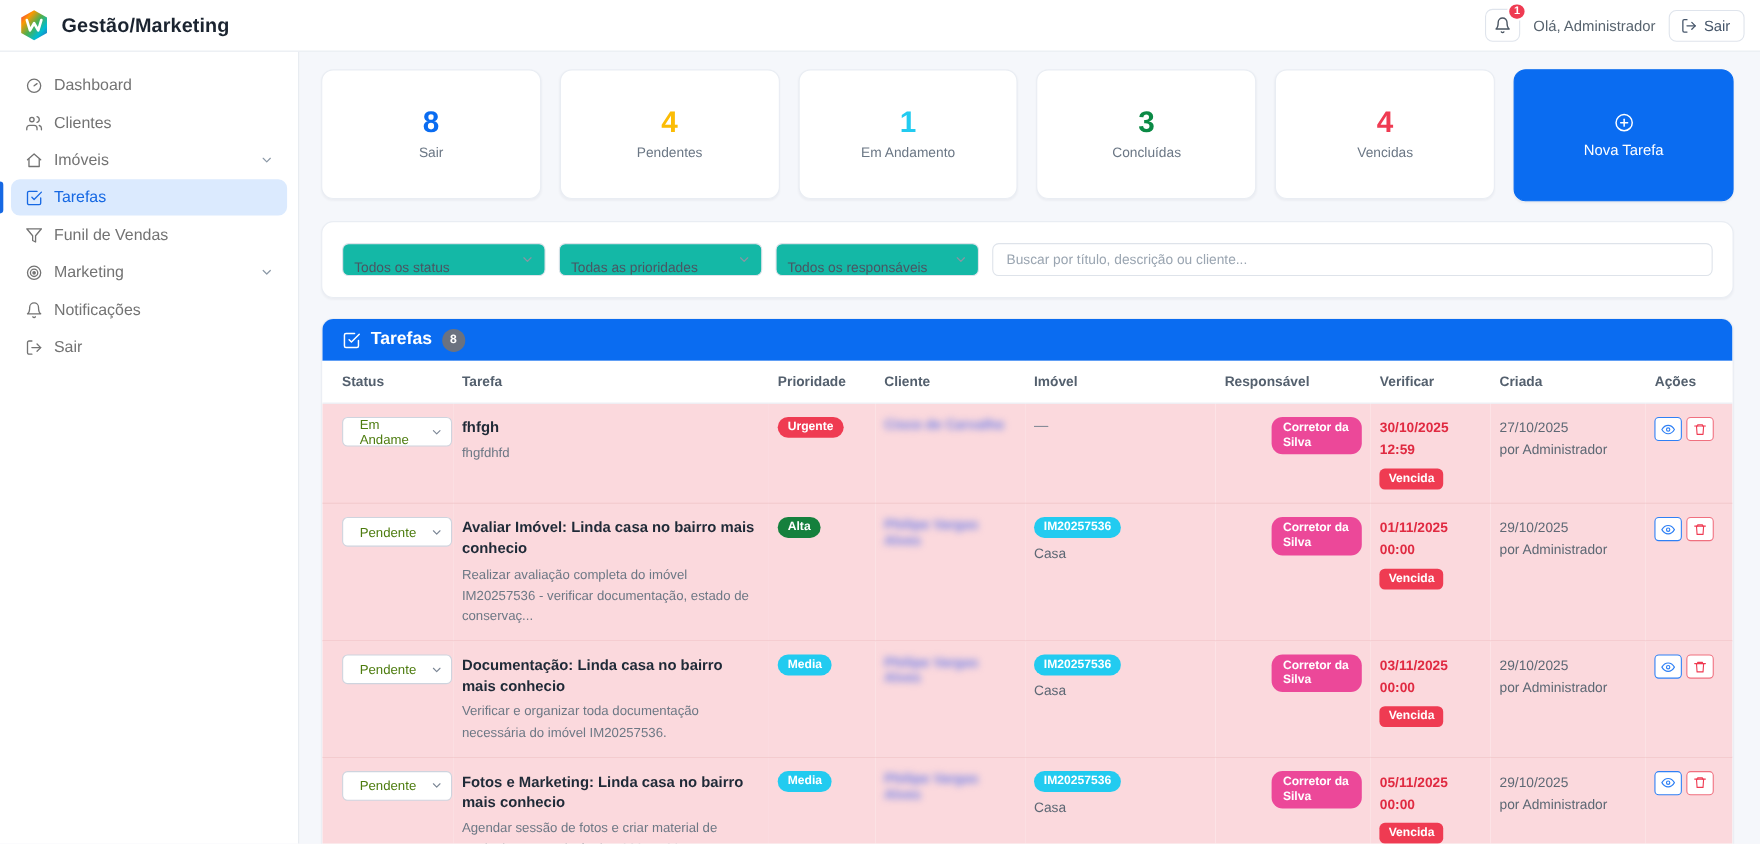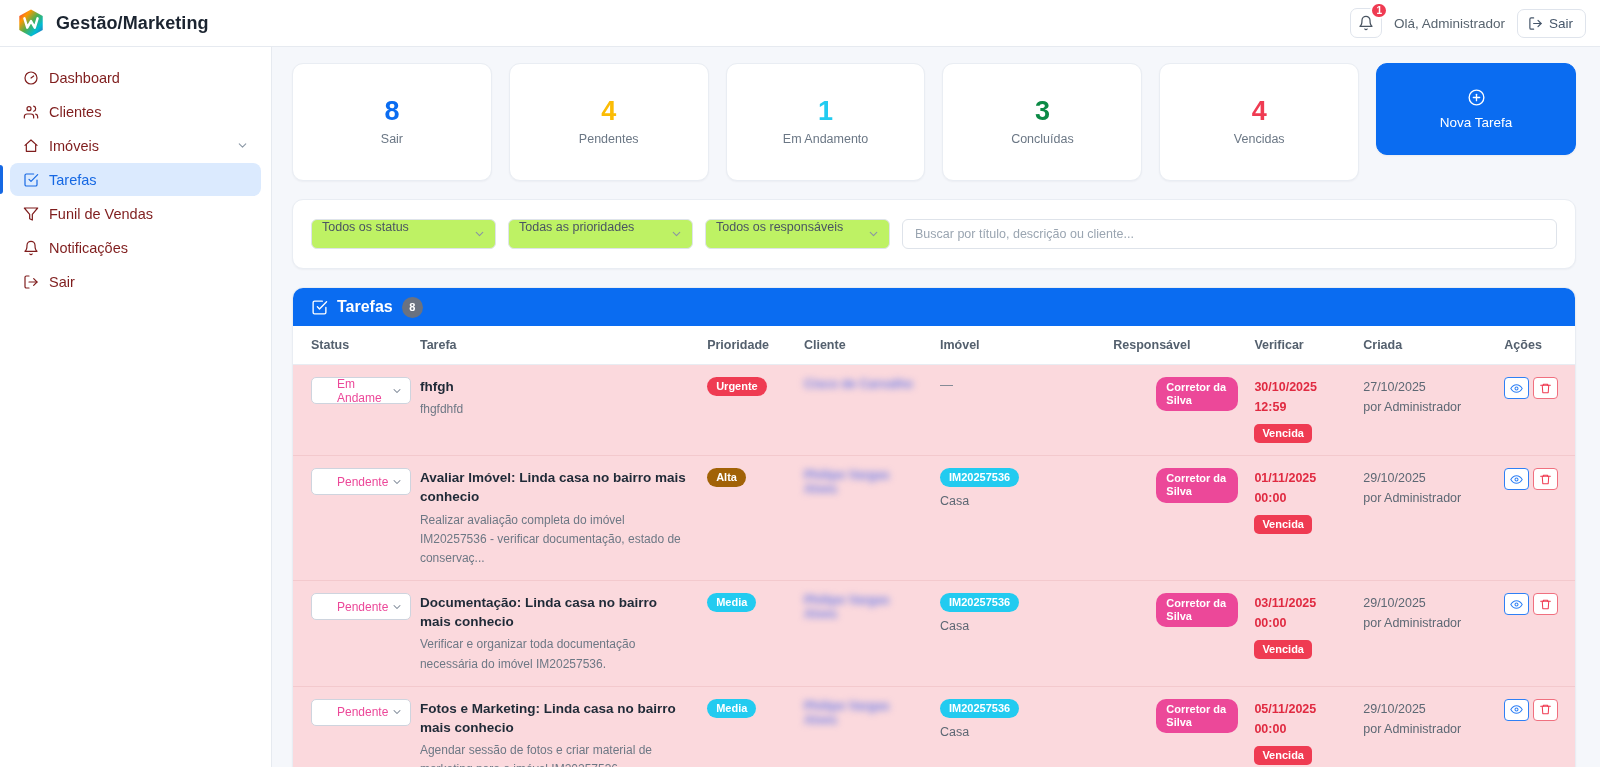--- a/index.html
+++ b/index.html
@@ -59,21 +59,21 @@
   .sidebar {
     width: 272px; flex: 0 0 272px;
     background: #ffffff;
     border-right: 1px solid #e6eaf0;
     padding: 14px 10px 0 10px;
   }
   .nav-item {
     display: flex; align-items: center; gap: 10px;
     height: 33px; padding: 0 12px;
     border-radius: 8px;
-    font-size: 14.5px; color: #7f1d1d;
+    font-size: 14.5px; color: #737373;
     cursor: pointer; margin-bottom: 1px;
     position: relative;
   }
   .nav-item .caret { margin-left: auto; color: #8c99a7; display: flex; }
   .nav-item.active { background: #dbeafe; color: #1668e3; font-weight: 500; }
   .nav-item.active::before {
     content: ""; position: absolute; left: -10px; top: 2px;
     width: 3px; height: 29px; background: #1668e3; border-radius: 0 3px 3px 0;
   }
   .nav-icon { width: 17px; height: 17px; display: flex; align-items: center; justify-content: center; flex: 0 0 17px; }
@@ -89,21 +89,21 @@
     border: 1px solid #e9edf3;
     border-radius: 11px;
     display: flex; flex-direction: column;
     align-items: center; justify-content: center;
     gap: 7px;
     box-shadow: 0 1px 2px rgba(16,24,40,.04);
   }
   .stat-num { font-size: 27px; font-weight: 700; line-height: 1; }
   .stat-label { font-size: 12.5px; color: #6b7785; }
   .new-task-card {
-    flex: 1 1 0; height: 92px;
+    flex: 1 1 0; height: 120px;
     background: #0a6cf1; border: 1px solid #0a6cf1;
     border-radius: 11px; color: #fff;
     display: flex; flex-direction: column;
     align-items: center; justify-content: center; gap: 8px;
     cursor: pointer;
     box-shadow: 0 1px 2px rgba(16,24,40,.05);
   }
   .new-task-label { font-size: 13.5px; }
 
   
@@ -113,22 +113,22 @@
     border: 1px solid #e9edf3;
     border-radius: 11px;
     padding: 19px 18px;
     display: flex; align-items: center; gap: 12px;
     box-shadow: 0 1px 2px rgba(16,24,40,.04);
   }
   .sel {
     position: relative;
     width: 185px; height: 30px;
     border: 1px solid #dee3ea; border-radius: 6px;
-    background: #bef264;
-    display: flex; align-items: flex-start;
+    background: #14b8a6;
+    display: flex; align-items: flex-end;
     padding: 0 26px 0 10px;
     font-size: 12.5px; color: #4a5562;
     cursor: pointer;
   }
   .sel .chev { position: absolute; right: 9px; top: 50%; transform: translateY(-50%); color: #8a95a3; display: flex; }
   .search-input {
     flex: 1 1 auto; height: 30px;
     border: 1px solid #dee3ea; border-radius: 6px;
     padding: 0 12px; font-size: 12.5px; color: #4a5562;
     font-family: inherit; background: #fff;
@@ -177,36 +177,36 @@
     padding: 12px 8px; vertical-align: top;
     border-bottom: 1px solid #f3c9cd;
     font-size: 12.5px; color: #4a5562;
   }
   tbody td:first-child { padding-left: 18px; }
   tbody tr.overdue { background: #fbd9dd; }
 
   .status-select {
     width: 100px; height: 27px;
     border: 1px solid #ced4de; border-radius: 5px;
-    background: #fff; color: #ec4899; font-size: 12px;
+    background: #fff; color: #4d7c0f; font-size: 12px;
     display: flex; align-items: center; justify-content: space-between;
-    padding: 0 7px 0 25px; cursor: pointer;
+    padding: 0 7px 0 15px; cursor: pointer;
   }
   .status-select .chev { color: #7c8796; display: flex; }
 
   .task-title { font-size: 13.5px; font-weight: 700; color: #1f2a37; line-height: 1.42; }
   .task-desc { font-size: 12px; color: #6d7885; line-height: 1.6; margin-top: 4px; }
 
   .pri {
     display: inline-flex; align-items: center;
     color: #fff; font-size: 11px; font-weight: 700;
     border-radius: 10px; padding: 3px 9px; line-height: 1.2;
   }
   .pri-urgente { background: #ef3b52; }
-  .pri-alta { background: #a16207; }
+  .pri-alta { background: #15803d; }
   .pri-media { background: #22cbf0; }
 
   .client-blur {
     display: inline-block;
     font-size: 12.5px; font-weight: 600; color: #6f7fe8;
     filter: blur(3.6px);
     user-select: none;
   }
 
   .imovel-pill {
@@ -337,20 +337,35 @@
 
     <div class="nav-item">
       <span class="nav-icon">
         <svg width="16" height="16" viewBox="0 0 24 24" fill="none" stroke="currentColor" stroke-width="1.8" stroke-linecap="round" stroke-linejoin="round">
             <polygon points="22 3 2 3 10 12.46 10 19 14 21 14 12.46 22 3"></polygon>
           </svg>
       </span>
       <span>Funil de Vendas</span>
     </div>
 
+    <div class="nav-item">
+      <span class="nav-icon">
+        <svg width="16" height="16" viewBox="0 0 24 24" fill="none" stroke="currentColor" stroke-width="1.8">
+            <circle cx="12" cy="12" r="9"></circle>
+            <circle cx="12" cy="12" r="5"></circle>
+            <circle cx="12" cy="12" r="1.6" fill="currentColor"></circle>
+          </svg>
+      </span>
+      <span>Marketing</span>
+      <span class="caret">
+        <svg width="13" height="13" viewBox="0 0 24 24" fill="none" stroke="currentColor" stroke-width="2" stroke-linecap="round" stroke-linejoin="round">
+            <polyline points="6 9 12 15 18 9"></polyline>
+          </svg>
+      </span>
+    </div>
 
     <div class="nav-item">
       <span class="nav-icon">
         <svg width="16" height="16" viewBox="0 0 24 24" fill="none" stroke="currentColor" stroke-width="1.8" stroke-linecap="round" stroke-linejoin="round">
             <path d="M18 8a6 6 0 0 0-12 0c0 7-3 9-3 9h18s-3-2-3-9"></path>
             <path d="M13.7 21a2 2 0 0 1-3.4 0"></path>
           </svg>
       </span>
       <span>Notificações</span>
     </div>

